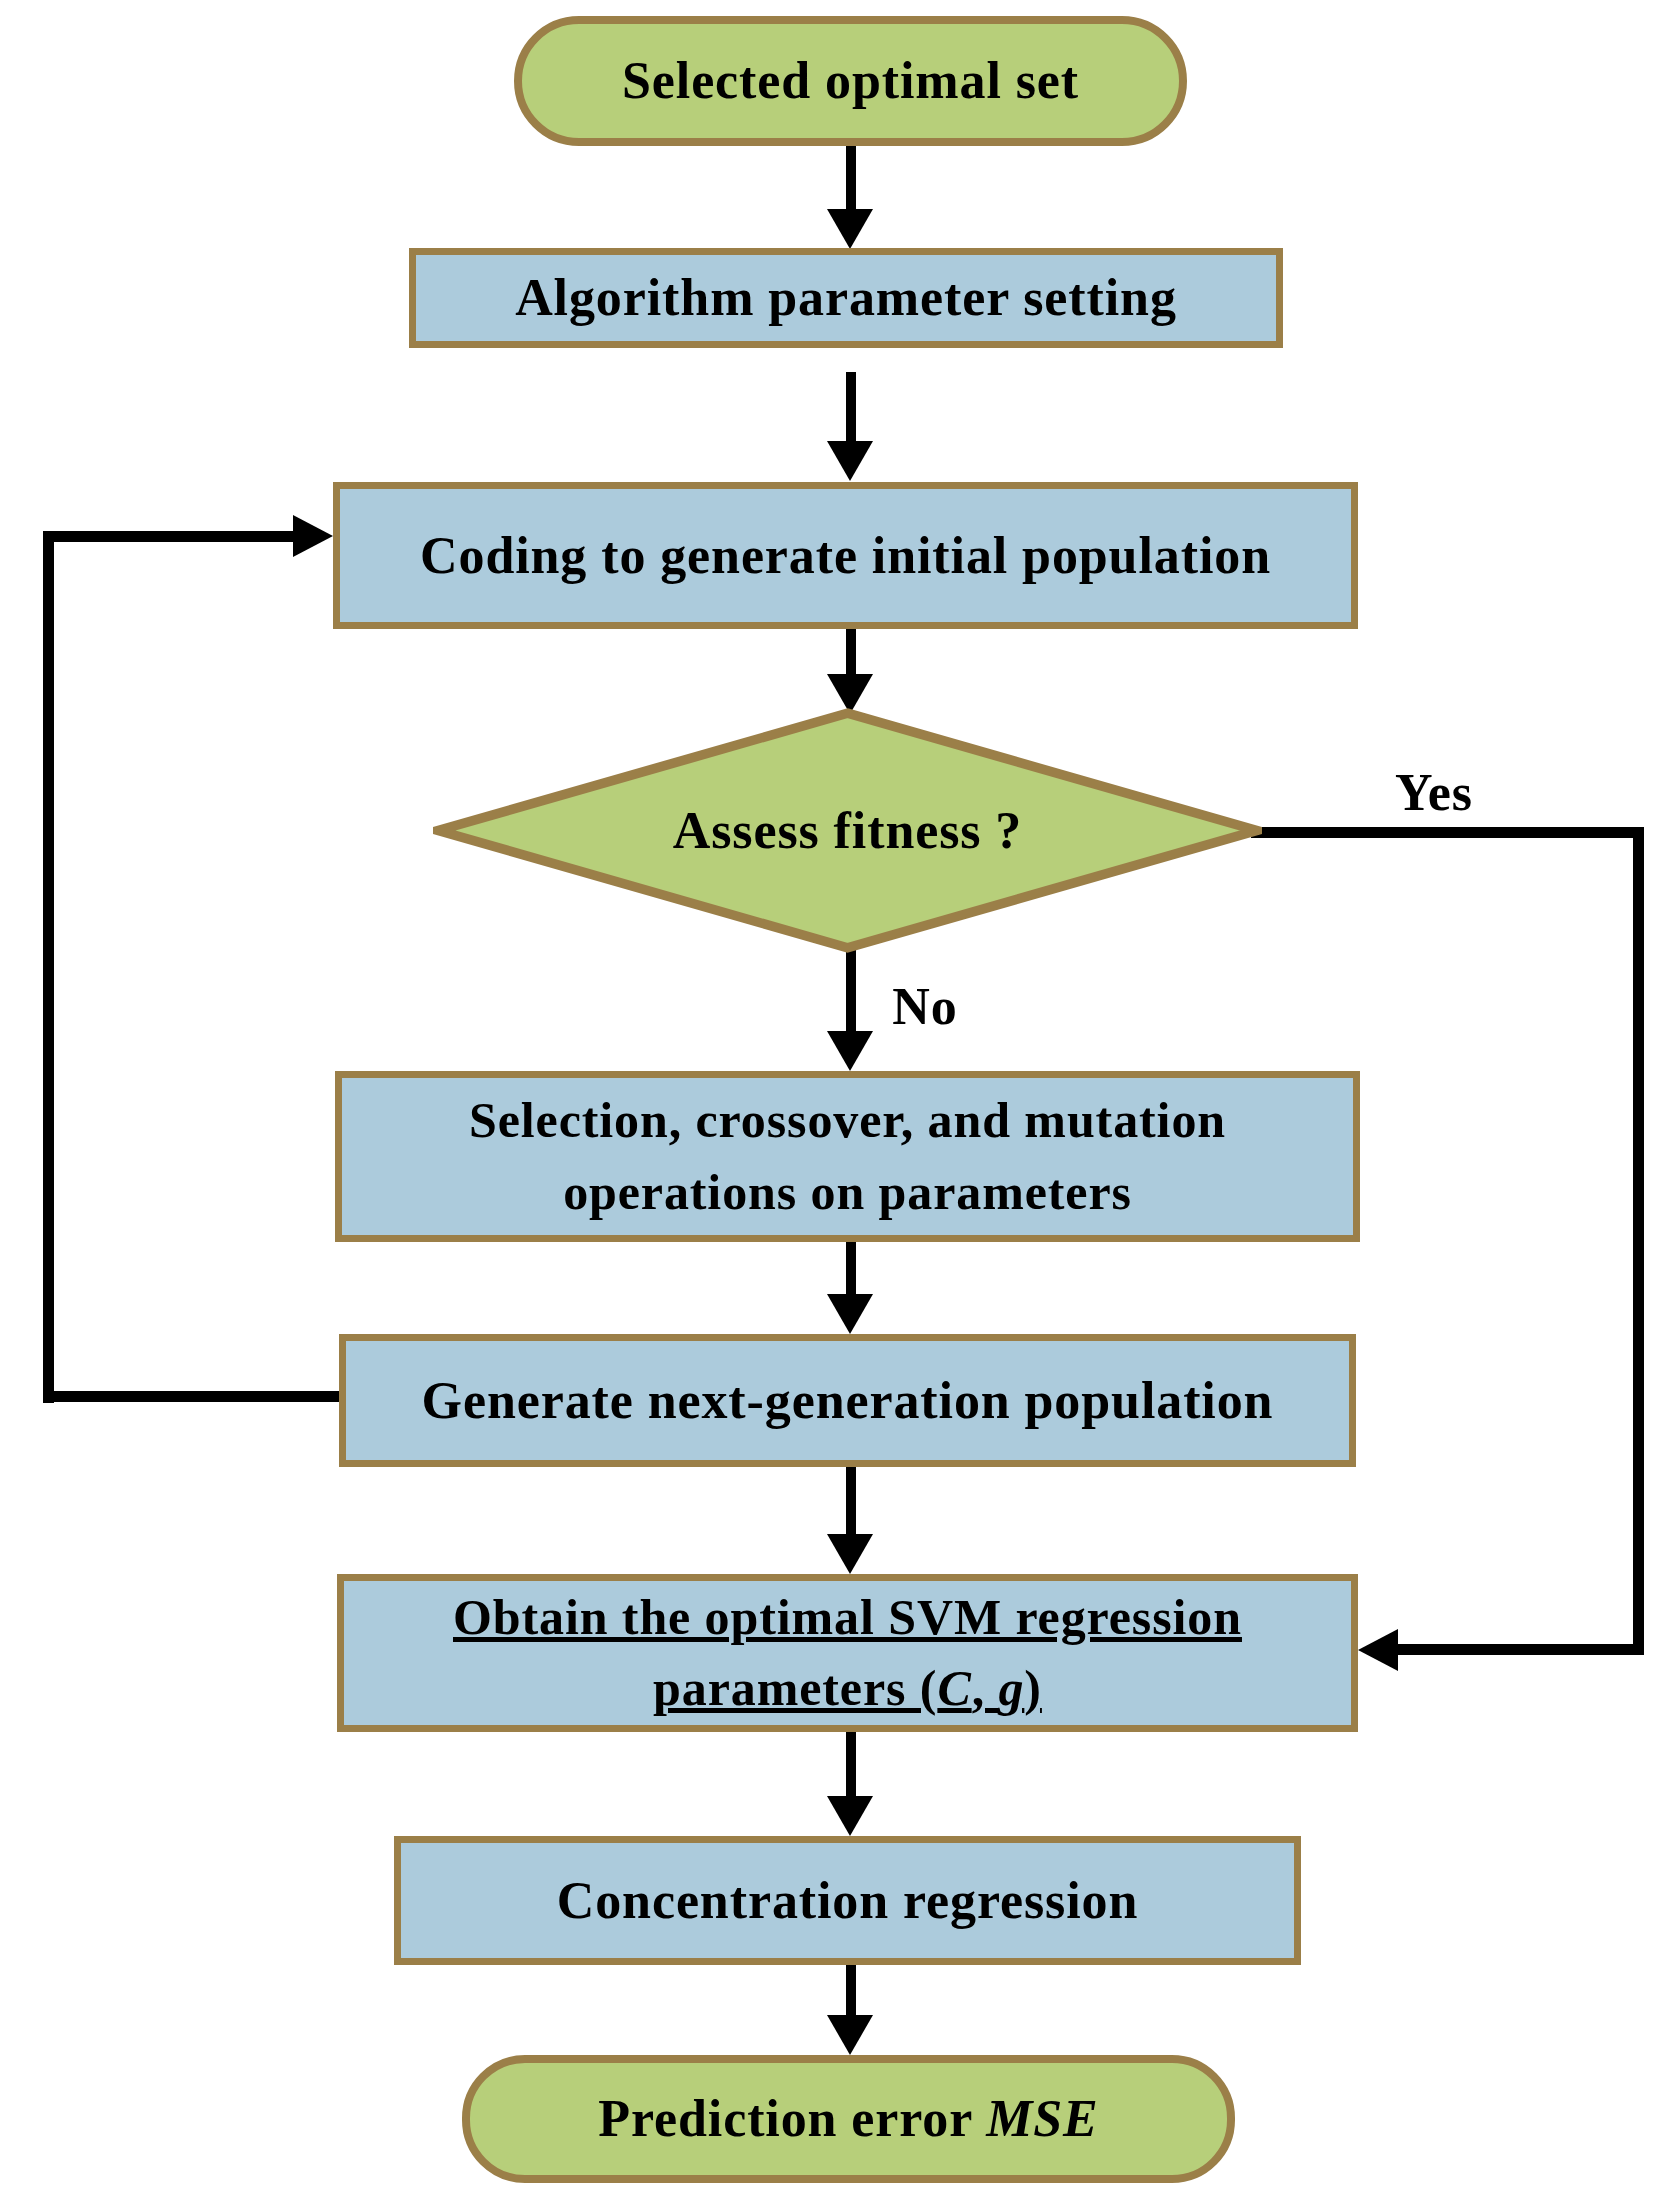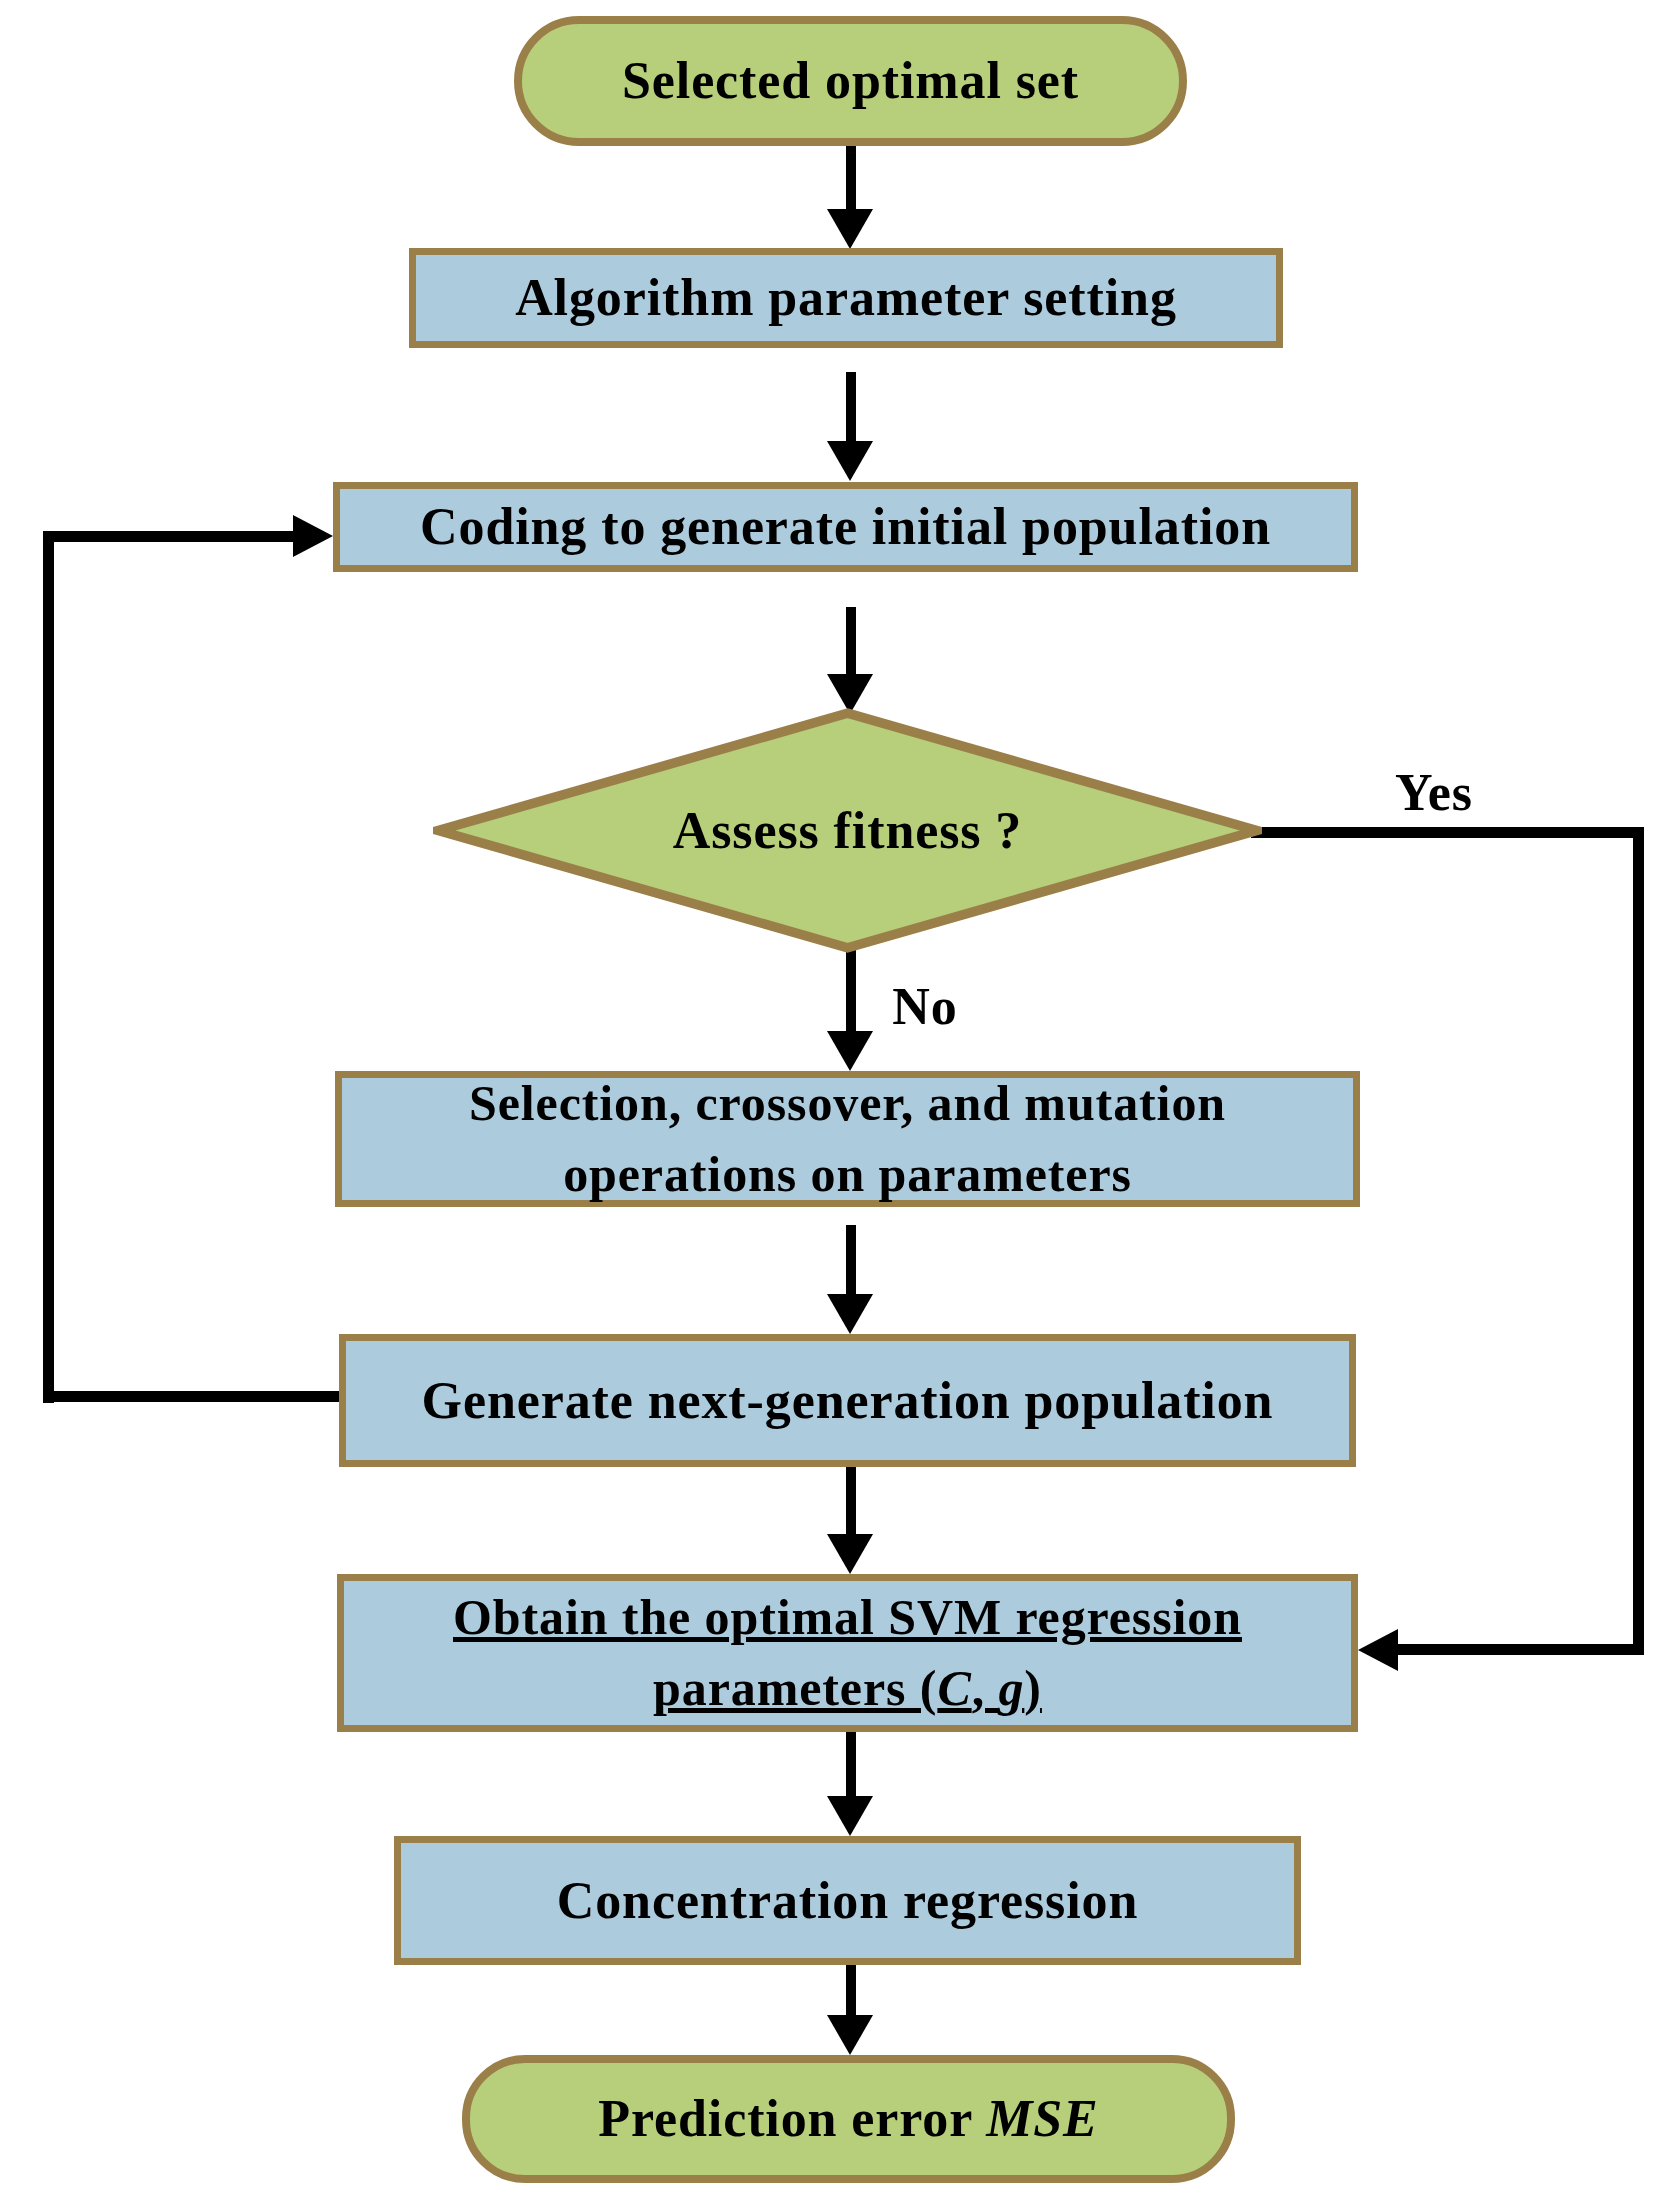--- a/index.html
+++ b/index.html
@@ -88,32 +88,32 @@
   <div class="branch-label" style="left:860px; top:977px; width:130px;">No</div>
 
   <div class="node terminal" style="left:514px; top:15.6px; width:673px; height:130px;">
     <span>Selected optimal set</span>
   </div>
 
   <div class="node process" style="left:409px; top:248px; width:874px; height:100px;">
     <span>Algorithm parameter setting</span>
   </div>
 
-  <div class="node process" style="left:333px; top:482px; width:1025px; height:90px;">
+  <div class="node process" style="left:333px; top:482px; width:1025px; height:147px;">
     <span>Coding to generate initial population</span>
   </div>
 
   <svg class="diamond-svg" style="left:433px; top:708px;" width="829" height="245" viewBox="0 0 954 282">
     <polygon class="diamond-poly" points="477,6 948,141 477,276 6,141"></polygon>
   </svg>
   <div class="diamond-label" style="left:433px; top:708px; width:829px; height:245px;">
     <span>Assess fitness ?</span>
   </div>
 
-  <div class="node process two-line" style="left:335px; top:1071px; width:1025px; height:136px;align-items:center;">
+  <div class="node process two-line" style="left:335px; top:1071px; width:1025px; height:171px;align-items:center;">
     <span>Selection, crossover, and mutation</span>
     <span>operations on parameters</span>
   </div>
 
   <div class="node process" style="left:339px; top:1334px; width:1017px; height:133px;justify-content:center;">
     <span>Generate next-generation population</span>
   </div>
 
   <div class="node process two-line" style="left:337px; top:1574px; width:1021px; height:158px;text-decoration:underline;">
     <span>Obtain the optimal SVM regression</span>

